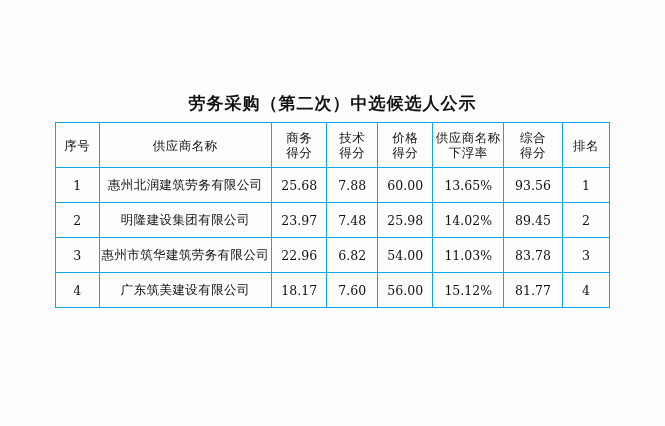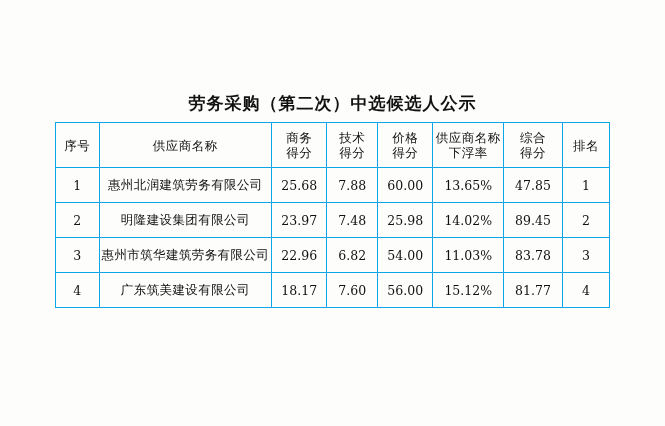--- a/index.html
+++ b/index.html
@@ -166,21 +166,21 @@
       </tr>
     </thead>
     <tbody>
       <tr>
         <td class="num">1</td>
         <td class="supplier">惠州北润建筑劳务有限公司</td>
         <td class="num">25.68</td>
         <td class="num">7.88</td>
         <td class="num">60.00</td>
         <td class="num">13.65%</td>
-        <td class="num">47.85</td>
+        <td class="num">93.56</td>
         <td class="num">1</td>
       </tr>
       <tr>
         <td class="num">2</td>
         <td class="supplier">明隆建设集团有限公司</td>
         <td class="num">23.97</td>
         <td class="num">7.48</td>
         <td class="num">25.98</td>
         <td class="num">14.02%</td>
         <td class="num">89.45</td>

